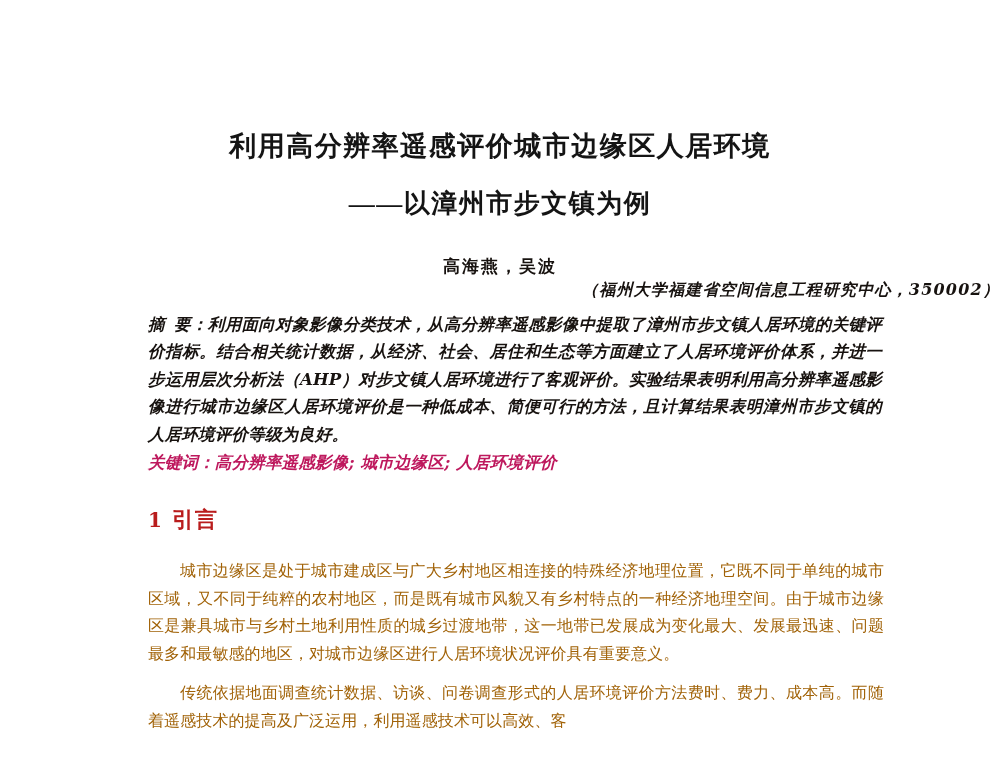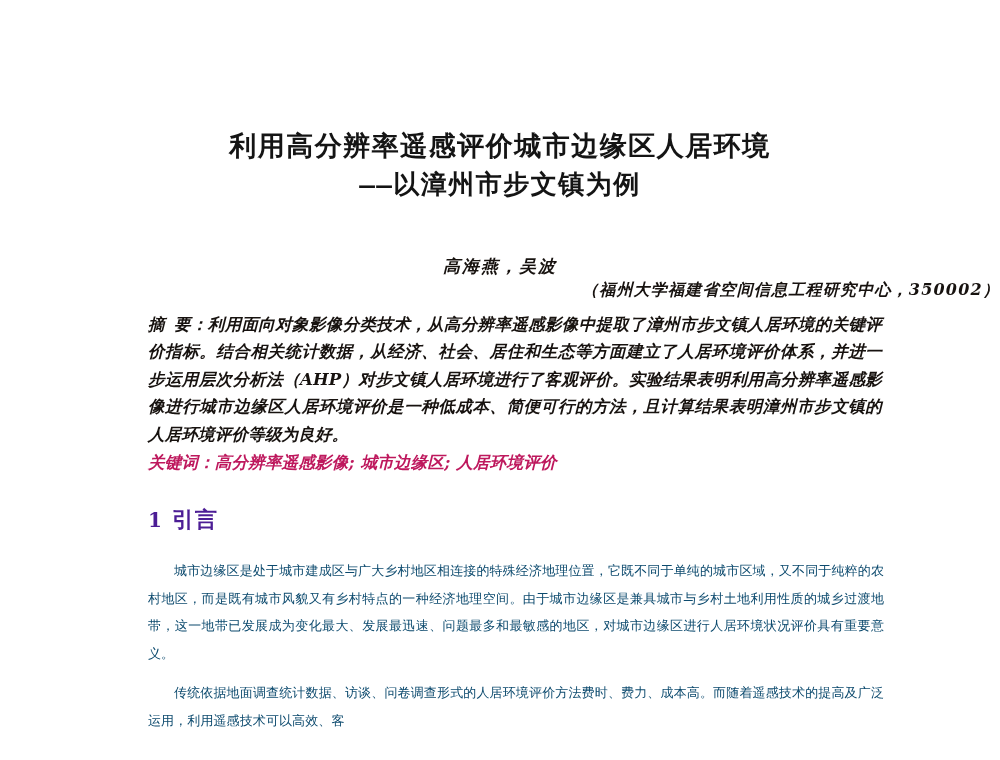--- a/index.html
+++ b/index.html
@@ -40,41 +40,41 @@
   .doc-title {
     font-family: "DejaVu Sans", sans-serif;
     font-weight: 700;
     font-size: 27px;
     letter-spacing: 1.5px;
     line-height: 40px;
     color: #141414;
     white-space: nowrap;
   }
   .doc-subtitle {
-    font-family: Liberation Mono, monospace;
+    font-family: Liberation Serif, serif;
     font-weight: 700;
     font-size: 26px;
     letter-spacing: 1.5px;
     line-height: 40px;
+    margin-top: 18px;
     color: #141414;
     white-space: nowrap;
   }
 
   
   .authors-block {
     position: absolute;
     left: 0;
     top: 254px;
     width: 1000px;
     text-align: center;
   }
   .authors {
     font-family: "DejaVu Serif", serif;
     font-weight: 700;
-    font-style: italic;
     font-size: 17px;
     letter-spacing: 2px;
     color: #17120f;
     line-height: 24px;
   }
   .affiliation {
     font-family: "DejaVu Serif", serif;
     font-weight: 700;
     font-style: italic;
     font-size: 16px;
@@ -124,39 +124,39 @@
 
   
   .section-heading {
     position: absolute;
     left: 148px;
     top: 505px;
     font-family: "DejaVu Serif", serif;
     font-weight: 700;
     font-size: 22px;
     letter-spacing: 1px;
-    color: #4c1d95;
+    color: #b91c1c;
     white-space: nowrap;
   }
   .sec-num { margin-right: 9px; font-size: 20px; }
 
   
   .body-block {
     position: absolute;
     left: 148px;
     top: 557px;
     width: 736px;
   }
   .body-para {
     font-family: "DejaVu Serif", serif;
     font-weight: 400;
-    font-size: 13px;
+    font-size: 16px;
     line-height: 27.6px;
     letter-spacing: 0.1px;
-    color: #0c4a6e;
+    color: #a16207;
     text-align: justify;
     text-justify: inter-character;
     text-indent: 2em;
     margin: 0;
   }
   .body-para + .body-para { margin-top: 12px; }
 
   
   .clip-fade {
     position: absolute;

